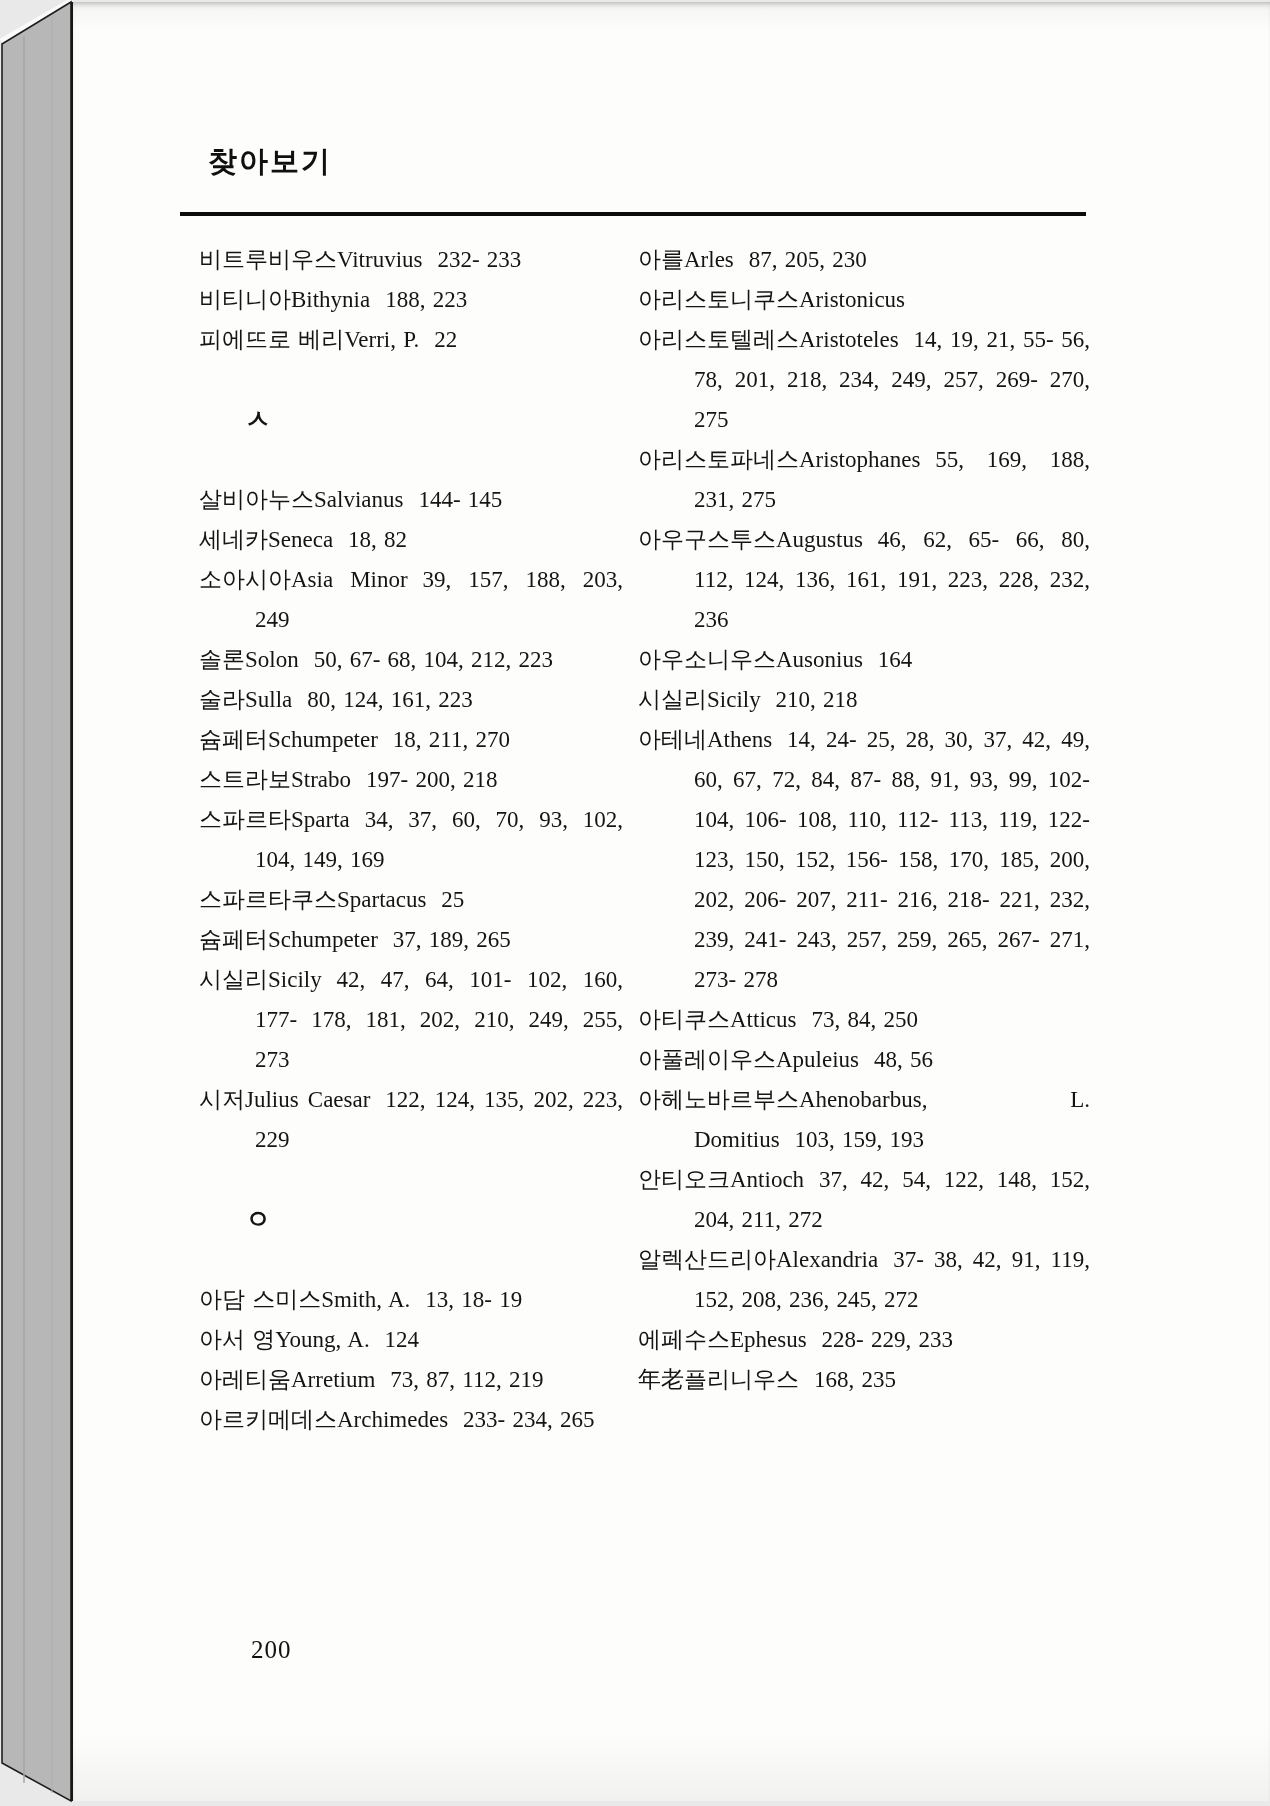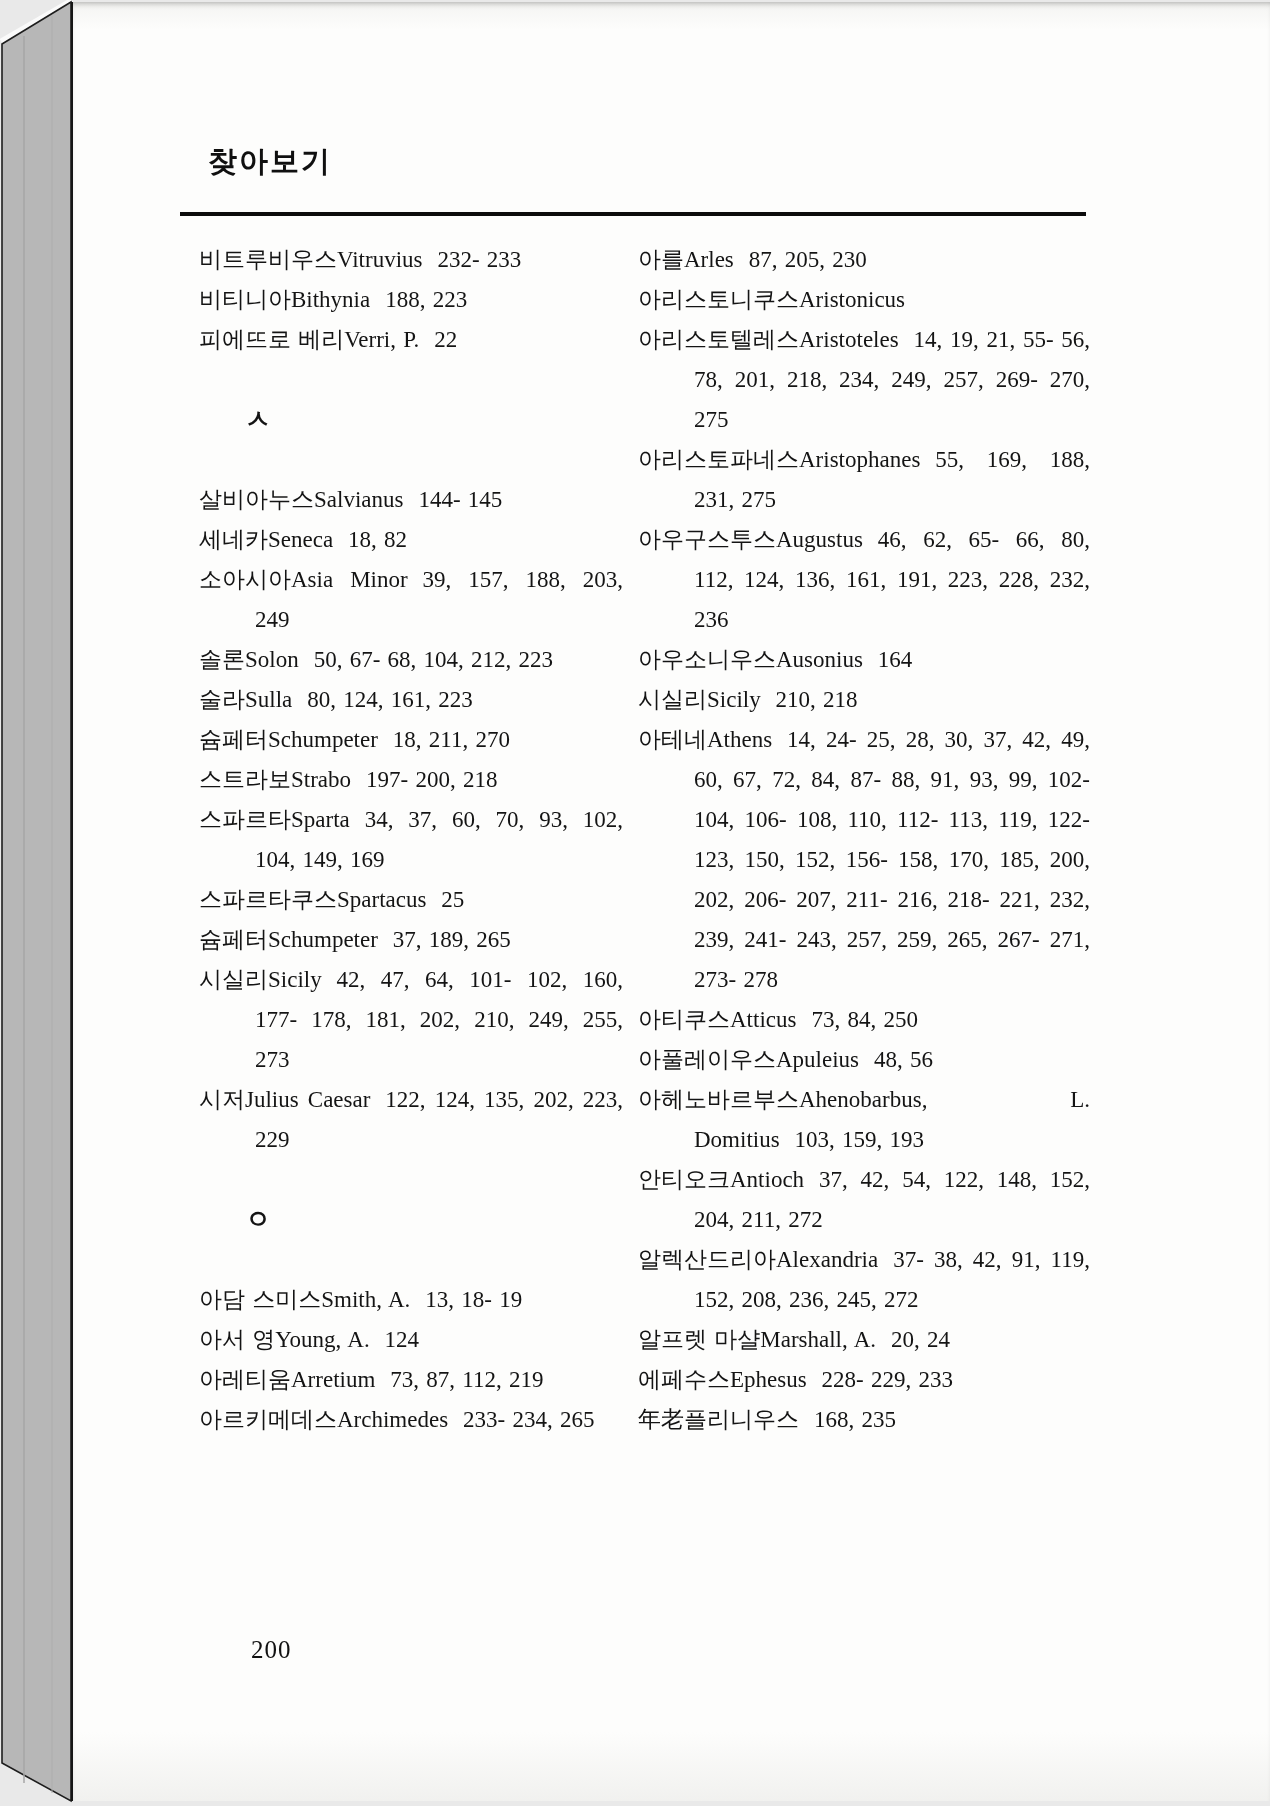--- a/index.html
+++ b/index.html
@@ -100,18 +100,17 @@
     <p class="entry"><span class="term">아리스토파네스Aristophanes</span><span class="pages">55, 169, 188, 231, 275</span></p>
     <p class="entry"><span class="term">아우구스투스Augustus</span><span class="pages">46, 62, 65- 66, 80, 112, 124, 136, 161, 191, 223, 228, 232, 236</span></p>
     <p class="entry"><span class="term">아우소니우스Ausonius</span><span class="pages">164</span></p>
     <p class="entry"><span class="term">시실리Sicily</span><span class="pages">210, 218</span></p>
     <p class="entry"><span class="term">아테네Athens</span><span class="pages">14, 24- 25, 28, 30, 37, 42, 49, 60, 67, 72, 84, 87- 88, 91, 93, 99, 102- 104, 106- 108, 110, 112- 113, 119, 122- 123, 150, 152, 156- 158, 170, 185, 200, 202, 206- 207, 211- 216, 218- 221, 232, 239, 241- 243, 257, 259, 265, 267- 271, 273- 278</span></p>
     <p class="entry"><span class="term">아티쿠스Atticus</span><span class="pages">73, 84, 250</span></p>
     <p class="entry"><span class="term">아풀레이우스Apuleius</span><span class="pages">48, 56</span></p>
     <p class="entry"><span class="term">아헤노바르부스Ahenobarbus, L. Domitius</span><span class="pages">103, 159, 193</span></p>
     <p class="entry"><span class="term">안티오크Antioch</span><span class="pages">37, 42, 54, 122, 148, 152, 204, 211, 272</span></p>
     <p class="entry"><span class="term">알렉산드리아Alexandria</span><span class="pages">37- 38, 42, 91, 119, 152, 208, 236, 245, 272</span></p>
-    <p class="entry"><span class="term">알프렛 마샬Marshall, A.</span><span class="pages">20, 24</span></p>
     <p class="entry"><span class="term">에페수스Ephesus</span><span class="pages">228- 229, 233</span></p>
     <p class="entry"><span class="term">年老플리니우스</span><span class="pages">168, 235</span></p>
   </div>
 
 <div class="page-number">200</div>
 
 </body></html>

